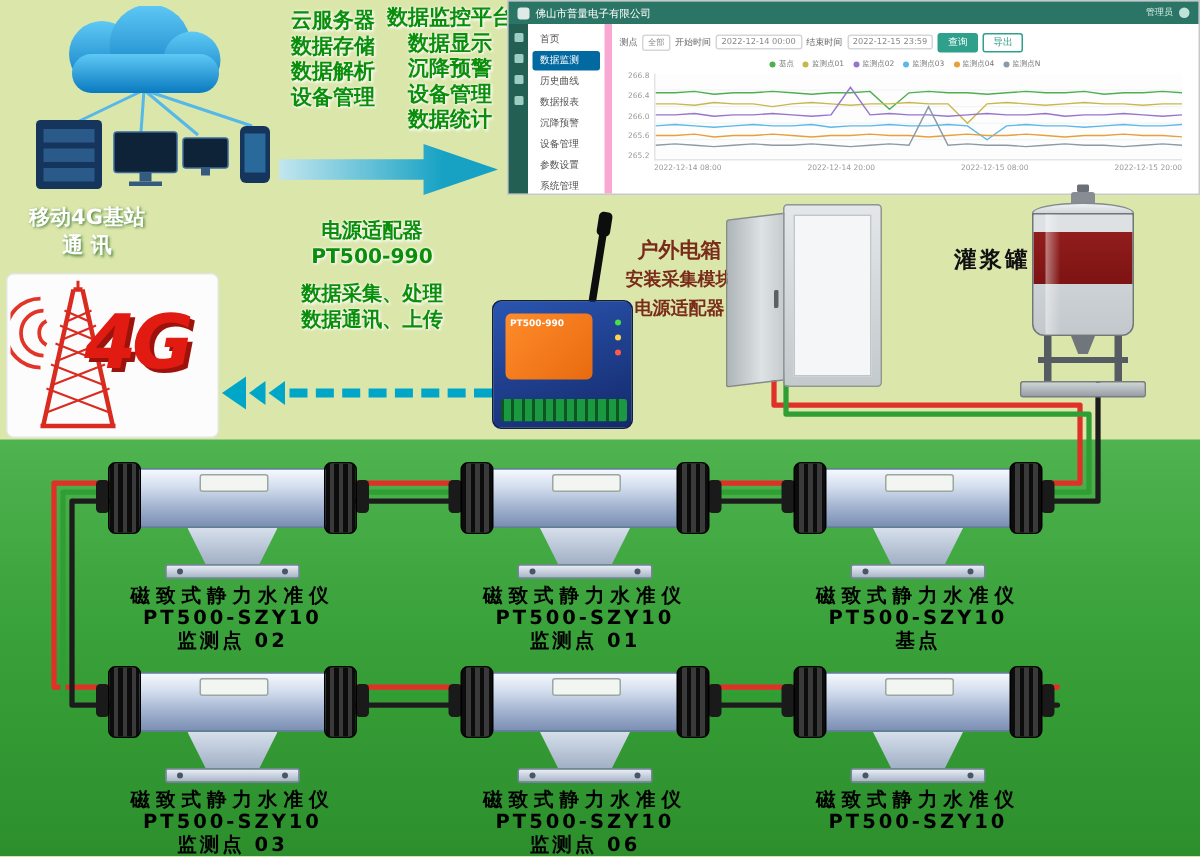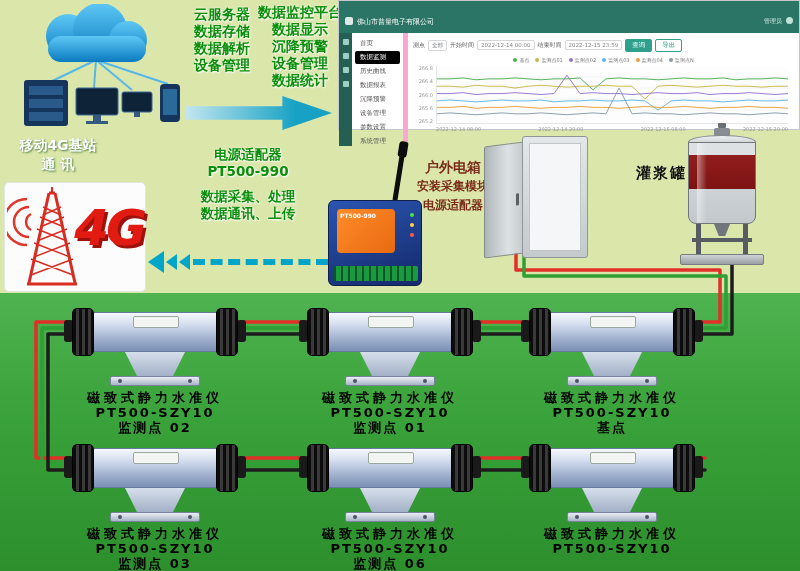--- a/index.html
+++ b/index.html
@@ -28,33 +28,33 @@
        font-size:14px;line-height:19px;text-align:center;text-shadow:1px 1px 2px rgba(0,80,0,.65)}
   .btext{position:absolute;left:410px;top:158px;width:86px;color:#7a2c1a;font-weight:bold;
        text-align:center;font-size:12px;line-height:19px;white-space:nowrap}
   .btext div:first-child{font-size:14px}
   .tank-label{position:absolute;left:636px;top:164px;font-size:15px;font-weight:bold;
        color:#111;letter-spacing:2px}
 
   
   .dashboard{position:absolute;left:338px;top:0;width:462px;height:130px;background:#fff;
        border:1px solid #c5c9cc}
-  .db-nav{height:15px;background:#2a7565;display:flex;align-items:flex-start;padding:16px 6px;gap:4px}
+  .db-nav{height:15px;background:#2a7565;display:flex;align-items:center;padding:0 6px;gap:4px}
   .db-logo{width:8px;height:8px;background:#fff;opacity:.85;border-radius:2px;flex:0 0 auto}
   .db-title{color:#fff;font-size:7px;white-space:nowrap}
   .db-user{margin-left:auto;color:#d8efe8;font-size:6px;white-space:nowrap}
   .db-avatar{width:7px;height:7px;border-radius:50%;background:#bfe3d8;flex:0 0 auto}
   .db-body{display:flex;height:113px}
   .db-iconstrip{width:13px;background:#245f53;display:flex;flex-direction:column;
        align-items:center;padding-top:6px;gap:8px}
   .db-iconstrip i{width:6px;height:6px;background:#9ccfc2;border-radius:1px}
   .db-sidebar{width:56px;border-right:5px solid #f9a8d4;padding-top:3px;overflow:hidden}
   .sb-item{font-size:6.5px;color:#555;padding:2px 5px;margin:1px 3px;border-radius:2px;
        white-space:nowrap;overflow:hidden}
-  .sb-item.active{background:#000000;color:#fff}
+  .sb-item.active{background:#0369a1;color:#fff}
   .db-main{flex:1;position:relative;padding:3px 5px;overflow:hidden}
   .db-filters{display:flex;align-items:center;gap:3px;height:18px}
   .f-label{font-size:6px;color:#666;white-space:nowrap}
   .f-box{font-size:5.5px;color:#888;border:1px solid #d4d7da;border-radius:2px;
        padding:1px 3px;background:#fff;white-space:nowrap}
   .db-btn{font-size:6.5px;padding:1px 6px;border-radius:2px;border:1px solid #2fa08c;
        color:#2fa08c;background:#fff;white-space:nowrap}
   .db-btn.primary{background:#2fa08c;color:#fff}
   .db-chartwrap{position:relative;margin-top:1px;height:86px}
   .db-legend{display:flex;gap:6px;justify-content:center;align-items:center;height:9px}
@@ -64,21 +64,21 @@
        flex-direction:column;justify-content:space-between;align-items:flex-end}
   .db-yticks span{font-size:5px;color:#999;line-height:5px}
   .db-svg{position:absolute;left:23px;top:11px;width:352px;height:58px;
        border-left:1px solid #e3e6e8;border-bottom:1px solid #e3e6e8;background:#fdfdfd}
   .db-xticks{position:absolute;left:23px;top:71px;width:352px;display:flex;justify-content:space-between}
   .db-xticks span{font-size:5px;color:#999;white-space:nowrap}
 
   
   .g4panel{position:absolute;left:4px;top:182px;width:142px;height:110px;background:#fbfcfb;
        border:1px solid #e2e6e0;border-radius:5px}
-  .g4text{position:absolute;right:1px;top:20px;font-size:50px;font-weight:bold;font-style:italic;
+  .g4text{position:absolute;right:19px;top:20px;font-size:50px;font-weight:bold;font-style:italic;
        color:#e21b12;text-shadow:3px 3px 0 #9e120c;letter-spacing:-3px;line-height:1}
 
   
   .module{position:absolute;left:320px;top:150px;width:110px;height:140px}
   .antenna{position:absolute;left:76px;top:4px;width:5px;height:48px;background:#0d0d0d;
        border-radius:2px;transform:rotate(9deg)}
   .antenna::before{content:"";position:absolute;left:-2px;top:-13px;width:9px;height:16px;
        background:#0d0d0d;border-radius:3px}
   .mod-body{position:absolute;left:8px;top:50px;width:94px;height:86px;border-radius:6px;
        border:1px solid #0e1e4e;background:linear-gradient(160deg,#2a55b0,#14296b)}

